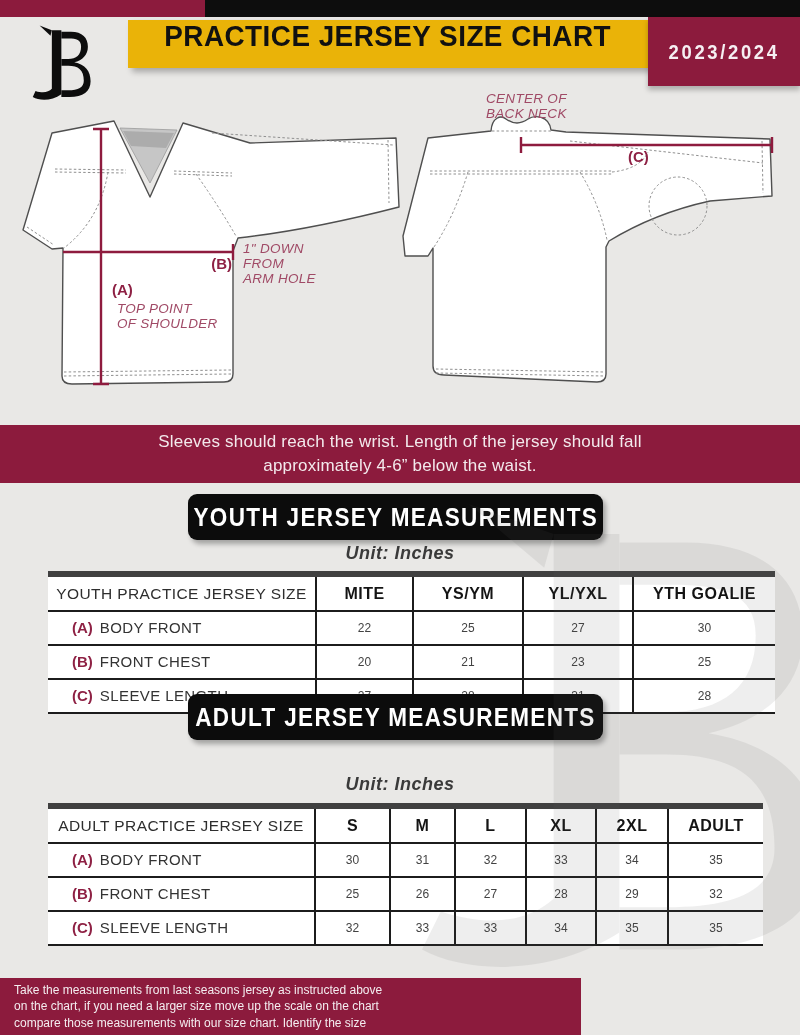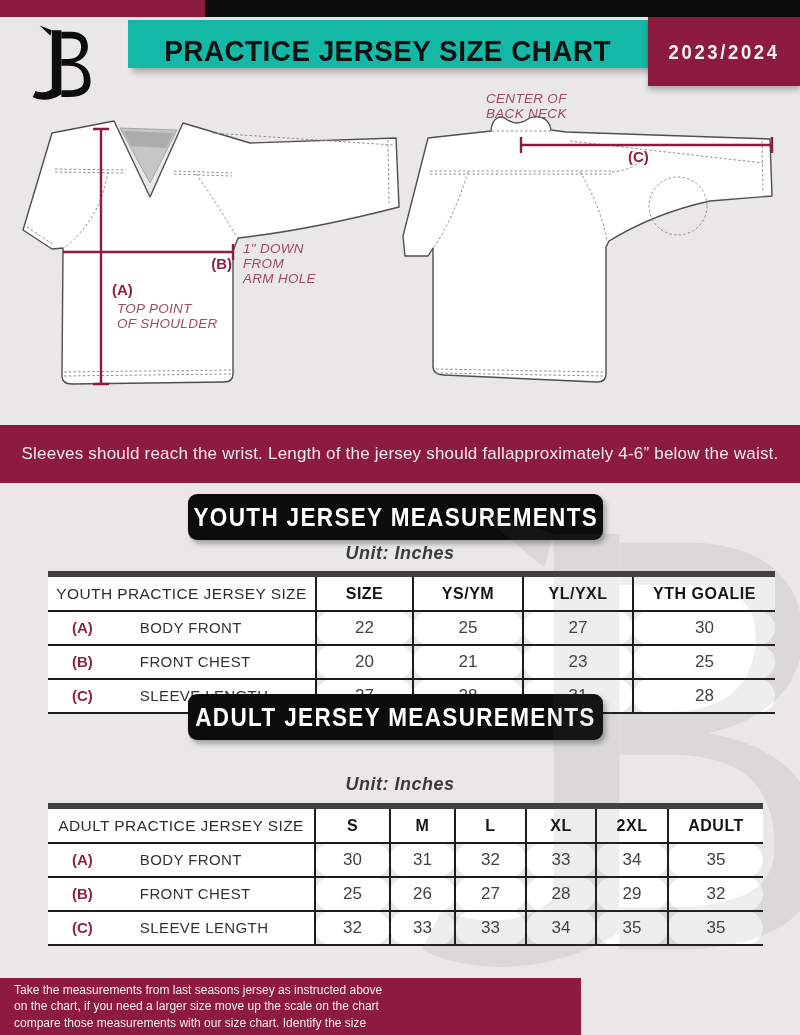--- a/index.html
+++ b/index.html
@@ -6,43 +6,43 @@
   .page{position:relative;width:800px;height:1035px;background:#E9E8E6;overflow:hidden;
         font-family:"Liberation Sans",sans-serif;}
   .abs{position:absolute;}
 
   
   .topbar{left:0;top:0;width:800px;height:17px;background:#0D0D0D;z-index:4;}
   .topbar-maroon{left:0;top:0;width:205px;height:17px;background:#8C1B3D;}
 
   
   .logo-main{left:26px;top:24px;width:68px;height:78px;z-index:5;}
-  .title-box{left:128px;top:20px;width:520px;height:48px;background:#14b8a6;z-index:5;
-             display:flex;align-items:flex-end;justify-content:center;
+  .title-box{left:128px;top:20px;width:520px;height:48px;background:#eab308;z-index:5;
+             display:flex;align-items:flex-start;justify-content:center;
              box-shadow:4px 4px 6px rgba(0,0,0,0.28);}
   .title-box .t{font-size:29px;font-weight:bold;color:#111;letter-spacing:0.5px;
                 transform:scaleX(0.96);white-space:nowrap;}
   .year-box{left:648px;top:17px;width:152px;height:69px;background:#8C1B3D;z-index:5;
             display:flex;align-items:center;justify-content:center;
             box-shadow:0 4px 5px rgba(0,0,0,0.25);}
   .year-box .t{font-size:21px;font-weight:bold;color:#F6EFF2;letter-spacing:3px;
                transform:scaleX(0.88);white-space:nowrap;}
 
   
   .diagram{left:0;top:80px;width:800px;height:350px;z-index:1;}
   .jersey{fill:#FFFFFF;stroke:#4F4F4F;stroke-width:1.4;stroke-linejoin:round;}
   .seam{fill:none;stroke:#8F8F8F;stroke-width:1;stroke-dasharray:2.5 2.2;}
   .mline{fill:none;stroke:#8E1B3E;stroke-width:2.4;}
   .ann{position:absolute;color:#A04A66;font-style:italic;font-size:13.5px;line-height:15px;
        letter-spacing:0.3px;z-index:2;white-space:nowrap;}
   .ann-key{position:absolute;color:#8E2144;font-weight:bold;font-size:15px;z-index:2;}
 
   
   .notice{left:0;top:425px;width:800px;height:58px;background:#8C1B3D;z-index:4;
-          display:flex;align-items:center;justify-content:center;}
+          display:flex;flex-direction:column;align-items:center;justify-content:center;}
   .notice div{color:#F3E9EC;font-size:17px;line-height:24px;letter-spacing:0.2px;}
 
   
   .banner{left:188px;width:415px;height:46px;background:#0C0C0C;border-radius:9px;z-index:3;
           display:flex;align-items:center;justify-content:center;
           box-shadow:3px 4px 5px rgba(0,0,0,0.3);}
   .banner .t{color:#FFFFFF;font-size:25px;font-weight:bold;letter-spacing:1.5px;
              transform:scaleX(0.9);white-space:nowrap;}
   .unit{left:0;width:800px;text-align:center;font-style:italic;font-weight:600;
         font-size:18px;color:#3A3A3A;z-index:3;letter-spacing:0.5px;}
@@ -51,22 +51,22 @@
   .size-table{position:absolute;border-collapse:collapse;table-layout:fixed;z-index:2;}
   .size-table th,.size-table td{background:#FFFFFF;border-bottom:2px solid #1C1C1C;
         padding:0;text-align:center;vertical-align:middle;overflow:hidden;}
   .size-table thead th{border-top:6px solid #404040;height:33px;}
   .size-table td{height:32px;}
   .size-table th + th, .size-table td + td{border-left:2px solid #1C1C1C;}
   .size-header{font-weight:normal;font-size:15.5px;color:#2E2E2E;letter-spacing:0.4px;}
   .col-header{font-weight:bold;font-size:16px;color:#141414;letter-spacing:0.5px;}
   .label-cell{text-align:left !important;padding-left:24px !important;}
   .row-key{font-weight:bold;color:#8E2144;font-size:15px;margin-right:7px;}
-  .row-label{color:#333333;font-size:15px;letter-spacing:0.4px;margin-left:40px;}
-  .value-cell{font-size:17px;color:#424242;border-radius:17px;}
+  .row-label{color:#333333;font-size:15px;letter-spacing:0.4px;}
+  .value-cell{font-size:12px;color:#424242;}
 
   
   .watermark{left:375px;top:500px;width:470px;height:475px;z-index:6;pointer-events:none;}
 
   
   .footer{left:0;top:978px;width:800px;height:57px;z-index:8;display:flex;}
   .footer-black{width:219px;height:57px;background:#070707;position:relative;}
   .footer-logo{position:absolute;left:36px;top:8px;width:36px;height:40px;}
   .footer-brand{position:absolute;left:104px;top:21px;color:#F2F2F2;font-size:13px;
                 font-weight:bold;letter-spacing:7px;white-space:nowrap;}
@@ -173,21 +173,21 @@
       <colgroup>
         <col style="width: 268px;">
         <col style="width: 97px;">
         <col style="width: 110px;">
         <col style="width: 110px;">
         <col style="width: 142px;">
       </colgroup>
       <thead>
         <tr>
           <th class="size-header">YOUTH PRACTICE JERSEY SIZE</th>
-          <th class="col-header">SIZE</th>
+          <th class="col-header">MITE</th>
           <th class="col-header">YS/YM</th>
           <th class="col-header">YL/YXL</th>
           <th class="col-header">YTH GOALIE</th>
         </tr>
       </thead>
       <tbody>
         <tr>
           <td class="label-cell"><span class="row-key">(A)</span><span class="row-label">BODY FRONT</span></td>
           <td class="value-cell">22</td>
           <td class="value-cell">25</td>

